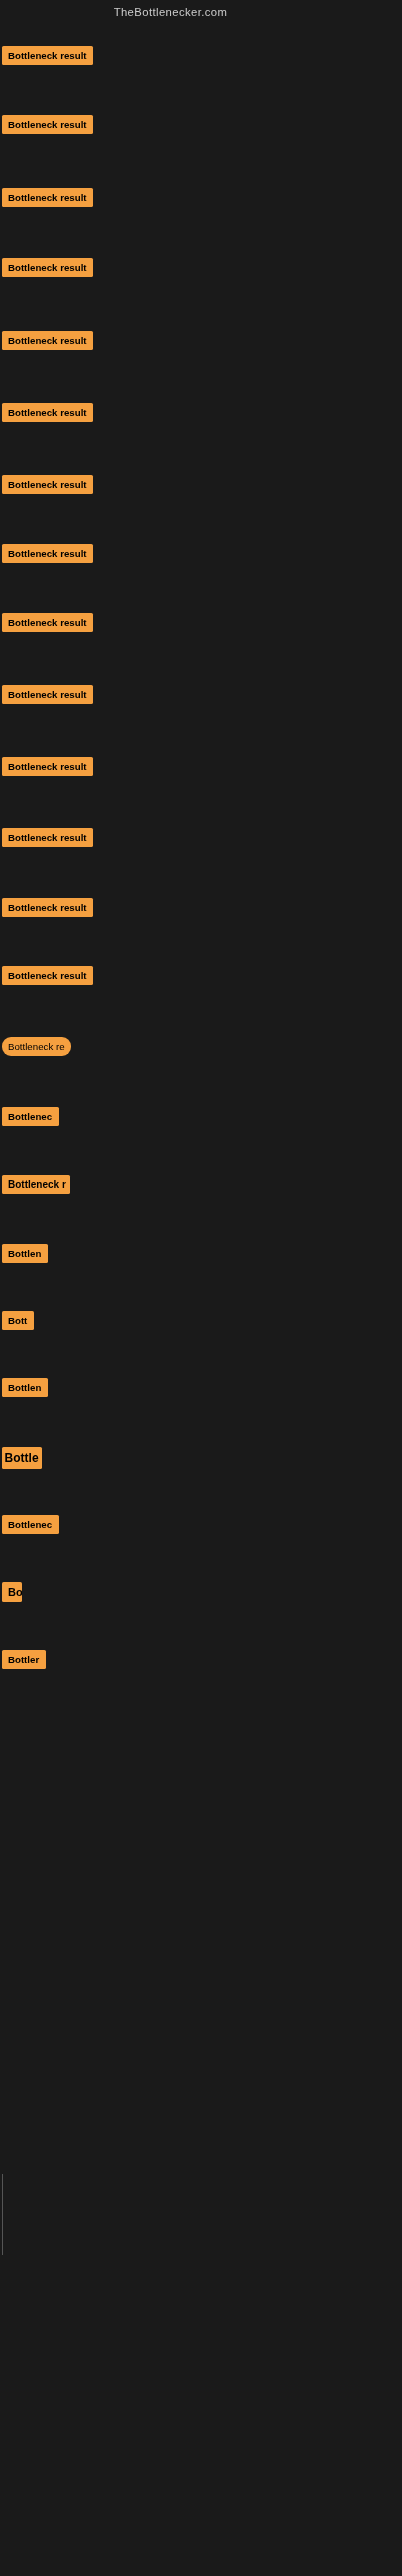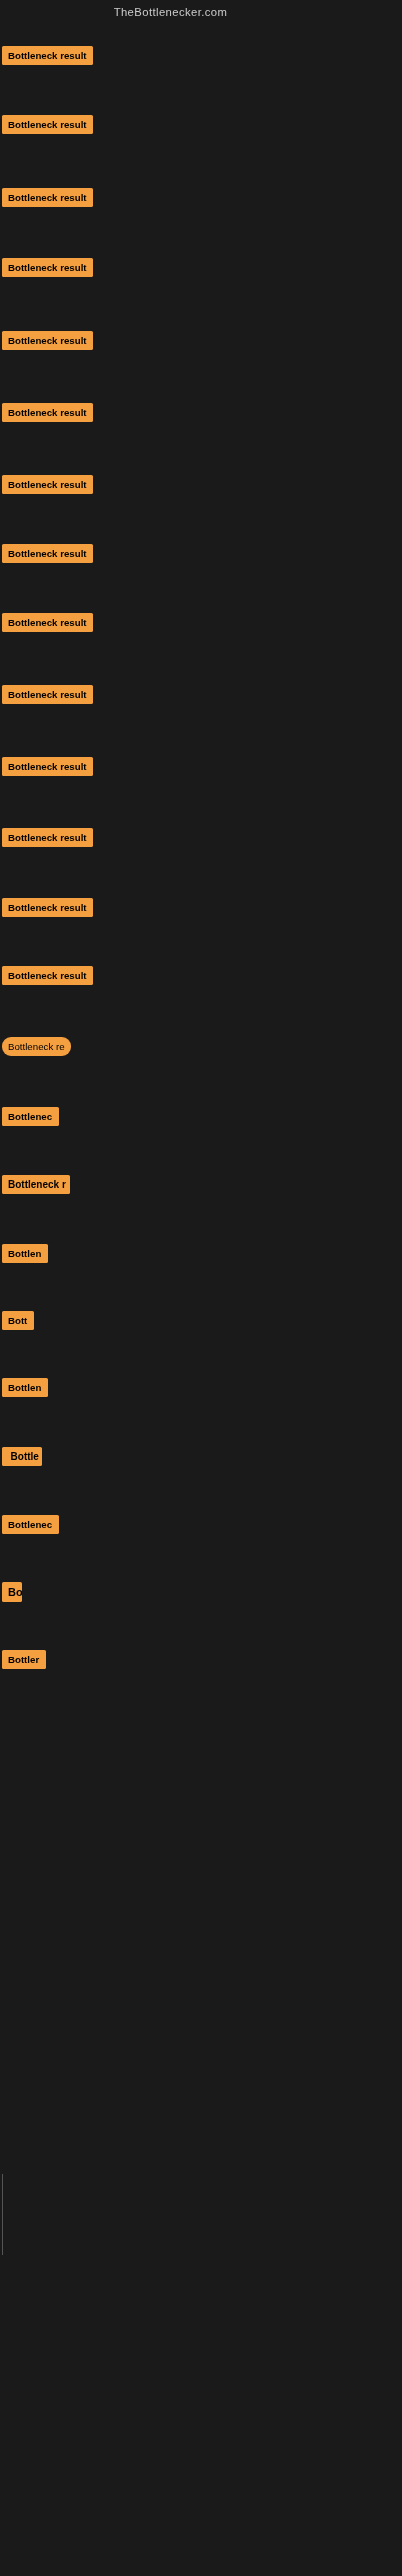--- a/index.html
+++ b/index.html
@@ -55,21 +55,21 @@
       <div style="position: absolute; left: 1.6px; top: 757px;"><span style="display: inline-block; background-color: rgb(245, 160, 64); color: rgb(0, 0, 0); font-size: 9.7px; font-weight: bold; padding: 4px 6.4px; border-radius: 1.6px; white-space: nowrap; overflow: hidden; max-width: 105px;">Bottleneck result</span></div>
       <div style="position: absolute; left: 1.6px; top: 828px;"><span style="display: inline-block; background-color: rgb(245, 160, 64); color: rgb(0, 0, 0); font-size: 9.7px; font-weight: bold; padding: 4px 6.4px; border-radius: 1.6px; white-space: nowrap; overflow: hidden; max-width: 105px;">Bottleneck result</span></div>
       <div style="position: absolute; left: 1.6px; top: 898px;"><span style="display: inline-block; background-color: rgb(245, 160, 64); color: rgb(0, 0, 0); font-size: 9.7px; font-weight: bold; padding: 4px 6.4px; border-radius: 1.6px; white-space: nowrap; overflow: hidden; max-width: 105px;">Bottleneck result</span></div>
       <div style="position: absolute; left: 1.6px; top: 966px;"><span style="display: inline-block; background-color: rgb(245, 160, 64); color: rgb(0, 0, 0); font-size: 9.7px; font-weight: bold; padding: 4px 6.4px; border-radius: 1.6px; white-space: nowrap; overflow: hidden; max-width: 105px;">Bottleneck result</span></div>
       <div style="position: absolute; left: 1.6px; top: 1037px;"><span style="display: inline-block; background-color: rgb(245, 160, 64); color: rgb(0, 0, 0); font-size: 9.7px; font-weight: normal; padding: 4px 6.4px; border-radius: 9px; white-space: nowrap; overflow: hidden; max-width: 76px;">Bottleneck re</span></div>
       <div style="position: absolute; left: 1.6px; top: 1107px;"><span style="display: inline-block; background-color: rgb(245, 160, 64); color: rgb(0, 0, 0); font-size: 9.7px; font-weight: bold; padding: 4px 6.4px; border-radius: 1.6px; white-space: nowrap; overflow: hidden; max-width: 60px;">Bottlenec</span></div>
       <div style="position: absolute; left: 1.6px; top: 1175px;"><span style="display: inline-block; background-color: rgb(245, 160, 64); color: rgb(0, 0, 0); font-size: 10px; font-weight: bold; padding: 4px 6.4px; border-radius: 1.6px; white-space: nowrap; overflow: hidden; max-width: 68px;">Bottleneck r</span></div>
       <div style="position: absolute; left: 1.6px; top: 1244px;"><span style="display: inline-block; background-color: rgb(245, 160, 64); color: rgb(0, 0, 0); font-size: 9.7px; font-weight: bold; padding: 4px 6.4px; border-radius: 1.6px; white-space: nowrap; overflow: hidden; max-width: 50px;">Bottlen</span></div>
       <div style="position: absolute; left: 1.6px; top: 1311px;"><span style="display: inline-block; background-color: rgb(245, 160, 64); color: rgb(0, 0, 0); font-size: 9.7px; font-weight: bold; padding: 4px 6.4px; border-radius: 1.6px; white-space: nowrap; overflow: hidden; max-width: 32px;">Bott</span></div>
       <div style="position: absolute; left: 1.6px; top: 1378px;"><span style="display: inline-block; background-color: rgb(245, 160, 64); color: rgb(0, 0, 0); font-size: 9.7px; font-weight: bold; padding: 4px 6.4px; border-radius: 1.6px; white-space: nowrap; overflow: hidden; max-width: 50px;">Bottlen</span></div>
-      <div style="position: absolute; left: 1.6px; top: 1447px;"><span style="display: inline-block; background-color: rgb(245, 160, 64); color: rgb(0, 0, 0); font-size: 10px; font-weight: bold; padding: 4px 9px; border-radius: 1.6px; white-space: nowrap; overflow: hidden; max-width: 40px;">Bottle</span></div>
+      <div style="position: absolute; left: 1.6px; top: 1447px;"><span style="display: inline-block; background-color: rgb(245, 160, 64); color: rgb(0, 0, 0); font-size: 12px; font-weight: bold; padding: 4px 3px; border-radius: 1.6px; white-space: nowrap; overflow: hidden; max-width: 40px;">Bottle</span></div>
       <div style="position: absolute; left: 1.6px; top: 1515px;"><span style="display: inline-block; background-color: rgb(245, 160, 64); color: rgb(0, 0, 0); font-size: 9.7px; font-weight: bold; padding: 4px 6.4px; border-radius: 1.6px; white-space: nowrap; overflow: hidden; max-width: 60px;">Bottlenec</span></div>
       <div style="position: absolute; left: 1.6px; top: 1582px;"><span style="display: inline-block; background-color: rgb(245, 160, 64); color: rgb(0, 0, 0); font-size: 11px; font-weight: bold; padding: 4px 6.4px; border-radius: 1.6px; white-space: nowrap; overflow: hidden; max-width: 20px;">Bo</span></div>
       <div style="position: absolute; left: 1.6px; top: 1650px;"><span style="display: inline-block; background-color: rgb(245, 160, 64); color: rgb(0, 0, 0); font-size: 9.7px; font-weight: bold; padding: 4px 6.4px; border-radius: 1.6px; white-space: nowrap; overflow: hidden; max-width: 44px;">Bottler</span></div>
     </div>
 
   <div class="vertical-line"></div>
 
 </div>
 
 

